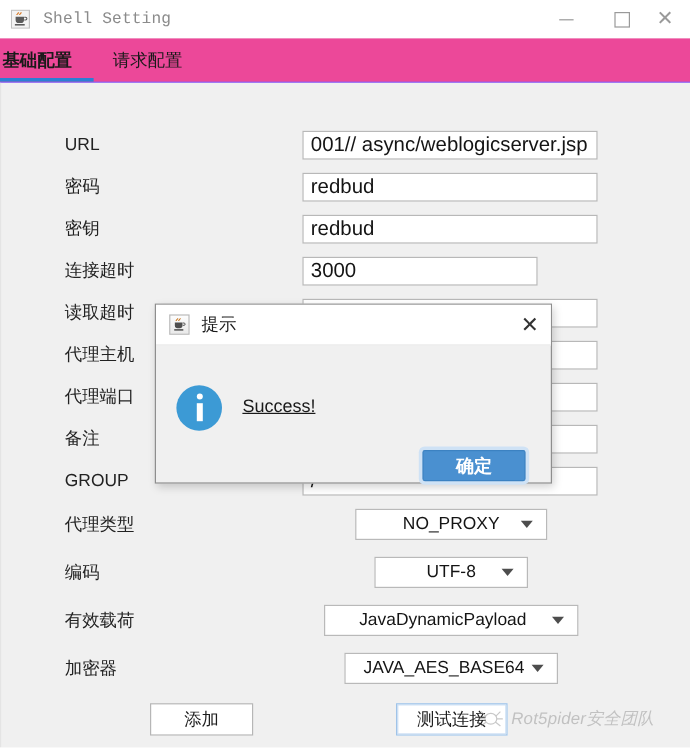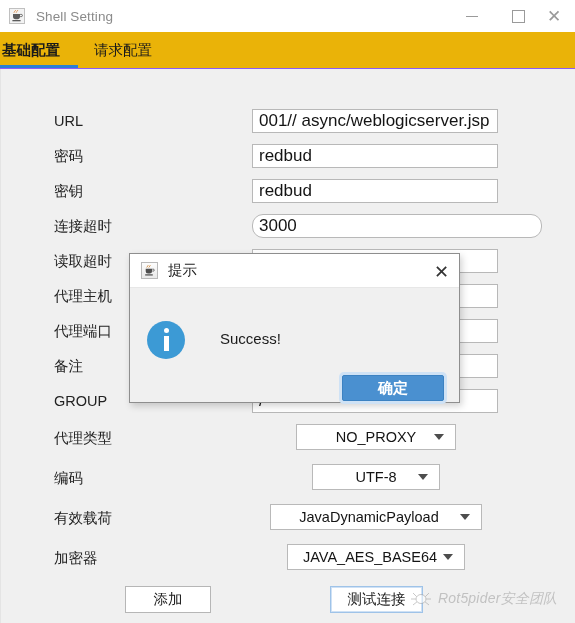--- a/index.html
+++ b/index.html
@@ -33,20 +33,21 @@
     margin-left: 9px;
     position: relative;
     flex: none;
   }
   .tb-title {
     margin-left: 11px;
     font-size: 13.5px;
     color: #8b8b8b;
     letter-spacing: .1px;
     white-space: nowrap;
+    font-family: Liberation Mono, monospace;
   }
   .tb-controls {
     position: absolute;
     right: 0; top: 0;
     height: 32px;
     display: flex;
     align-items: center;
   }
   .tb-btn {
     width: 46px; height: 32px;
@@ -64,21 +65,21 @@
     font-size: 17px; line-height: 1; color: #9a9a9a;
     font-family: "DejaVu Sans", sans-serif;
     font-weight: 300;
   }
 
   
   .tabbar {
     position: absolute;
     left: 0; top: 32px;
     width: 575px; height: 36px;
-    background: #eab308;
+    background: #ec4899;
     border-bottom: 7px solid #8b5cf6;
   }
   .tab {
     position: absolute;
     top: 0; height: 36px;
     display: flex; align-items: center;
     font-size: 14.5px;
     color: #1a1a1a;
     white-space: nowrap;
   }
@@ -320,21 +321,21 @@
     <div class="row" style="top:72px;">
       <span class="lbl">密码</span>
       <span class="field" style="left:252px; top:3px; width:246px;">redbud</span>
     </div>
     <div class="row" style="top:107px;">
       <span class="lbl">密钥</span>
       <span class="field" style="left:252px; top:3px; width:246px;">redbud</span>
     </div>
     <div class="row" style="top:142px;">
       <span class="lbl">连接超时</span>
-      <span class="field" style="left:252px; top:3px; width:290px;border-radius:11px;">3000</span>
+      <span class="field" style="left:252px; top:3px; width:196px;">3000</span>
     </div>
     <div class="row" style="top:177px;">
       <span class="lbl">读取超时</span>
       <span class="field" style="left:252px; top:3px; width:246px;"></span>
     </div>
     <div class="row" style="top:212px;">
       <span class="lbl">代理主机</span>
       <span class="field" style="left:252px; top:3px; width:246px;"></span>
     </div>
     <div class="row" style="top:247px;">
@@ -379,21 +380,21 @@
       </div>
     </div>
 
     <div class="btn focused" style="left:330px; top:517px; width:93px; height:27px;">
       <span>测试连接</span>
     </div>
     <div class="btn" style="left:125px; top:517px; width:86px; height:27px;">
       <span>添加</span>
     </div>
 
-    <div class="watermark" style="left:408px; top:519px;">
+    <div class="watermark" style="left:396px; top:519px;">
       <div class="wm-logo">
         <svg viewBox="0 0 26 22" xmlns="http://www.w3.org/2000/svg">
           <g stroke="#9c9c9c" stroke-width="1" fill="none">
             <path d="M5 5 L10 10 M3 11 L10 11 M5 17 L10 13 M21 5 L16 10 M23 11 L16 11 M21 17 L16 13"></path>
           </g>
           <ellipse cx="13" cy="11" rx="5" ry="4.5" fill="#ffffff" stroke="#9c9c9c"></ellipse>
         </svg>
       </div>
       <span class="wm-text">Rot5pider安全团队</span>
     </div>
@@ -412,20 +413,20 @@
         </svg>
       </div>
       <span class="dlg-title-text">提示</span>
       <div class="dlg-close">
         <span>✕</span>
       </div>
     </div>
 
     <div class="dlg-body">
       <div class="info-icon" style="left:17px; top:33px;"></div>
-      <div class="dlg-msg" style="left:90px; top:42px;">Success!</div>
-      <div class="dlg-ok" style="left:212px; top:87px; width:102px; height:26px;">
+      <div class="dlg-msg" style="left:72px; top:42px;text-decoration:underline;">Success!</div>
+      <div class="dlg-ok" style="left:222px; top:87px; width:86px; height:26px;">
         <span>确定</span>
       </div>
     </div>
   </div>
 
 </div>
 
 </body></html>

